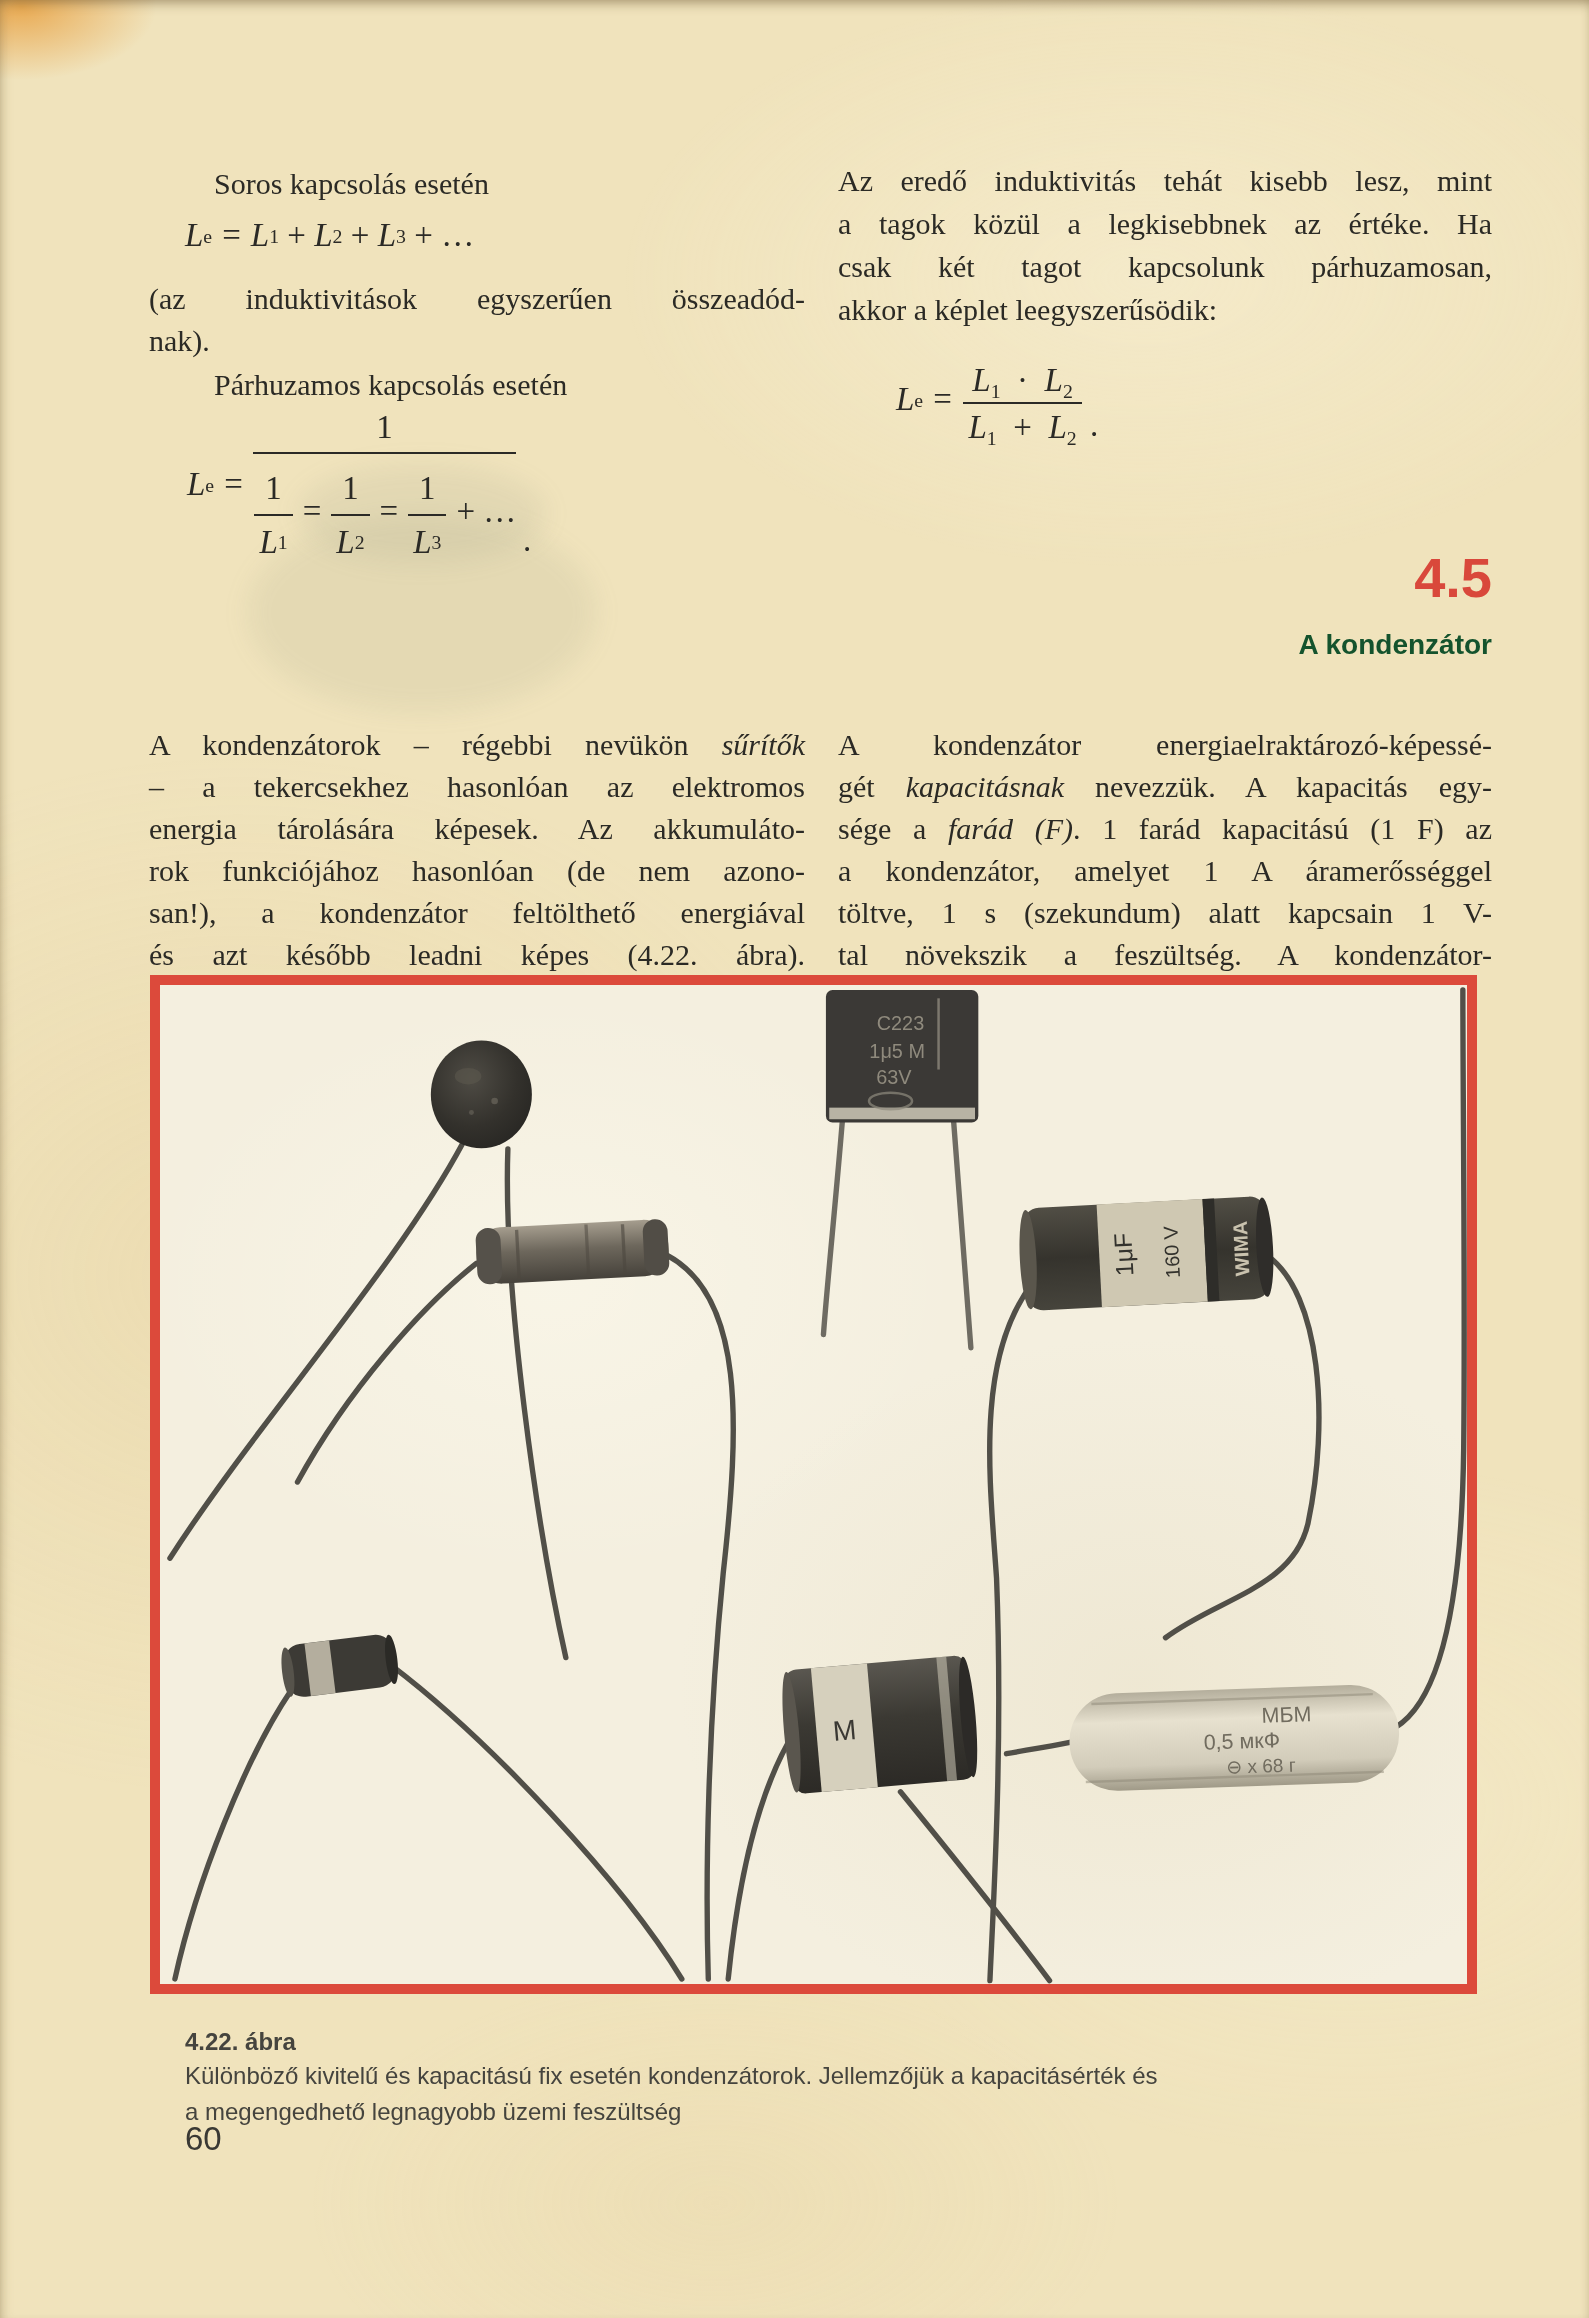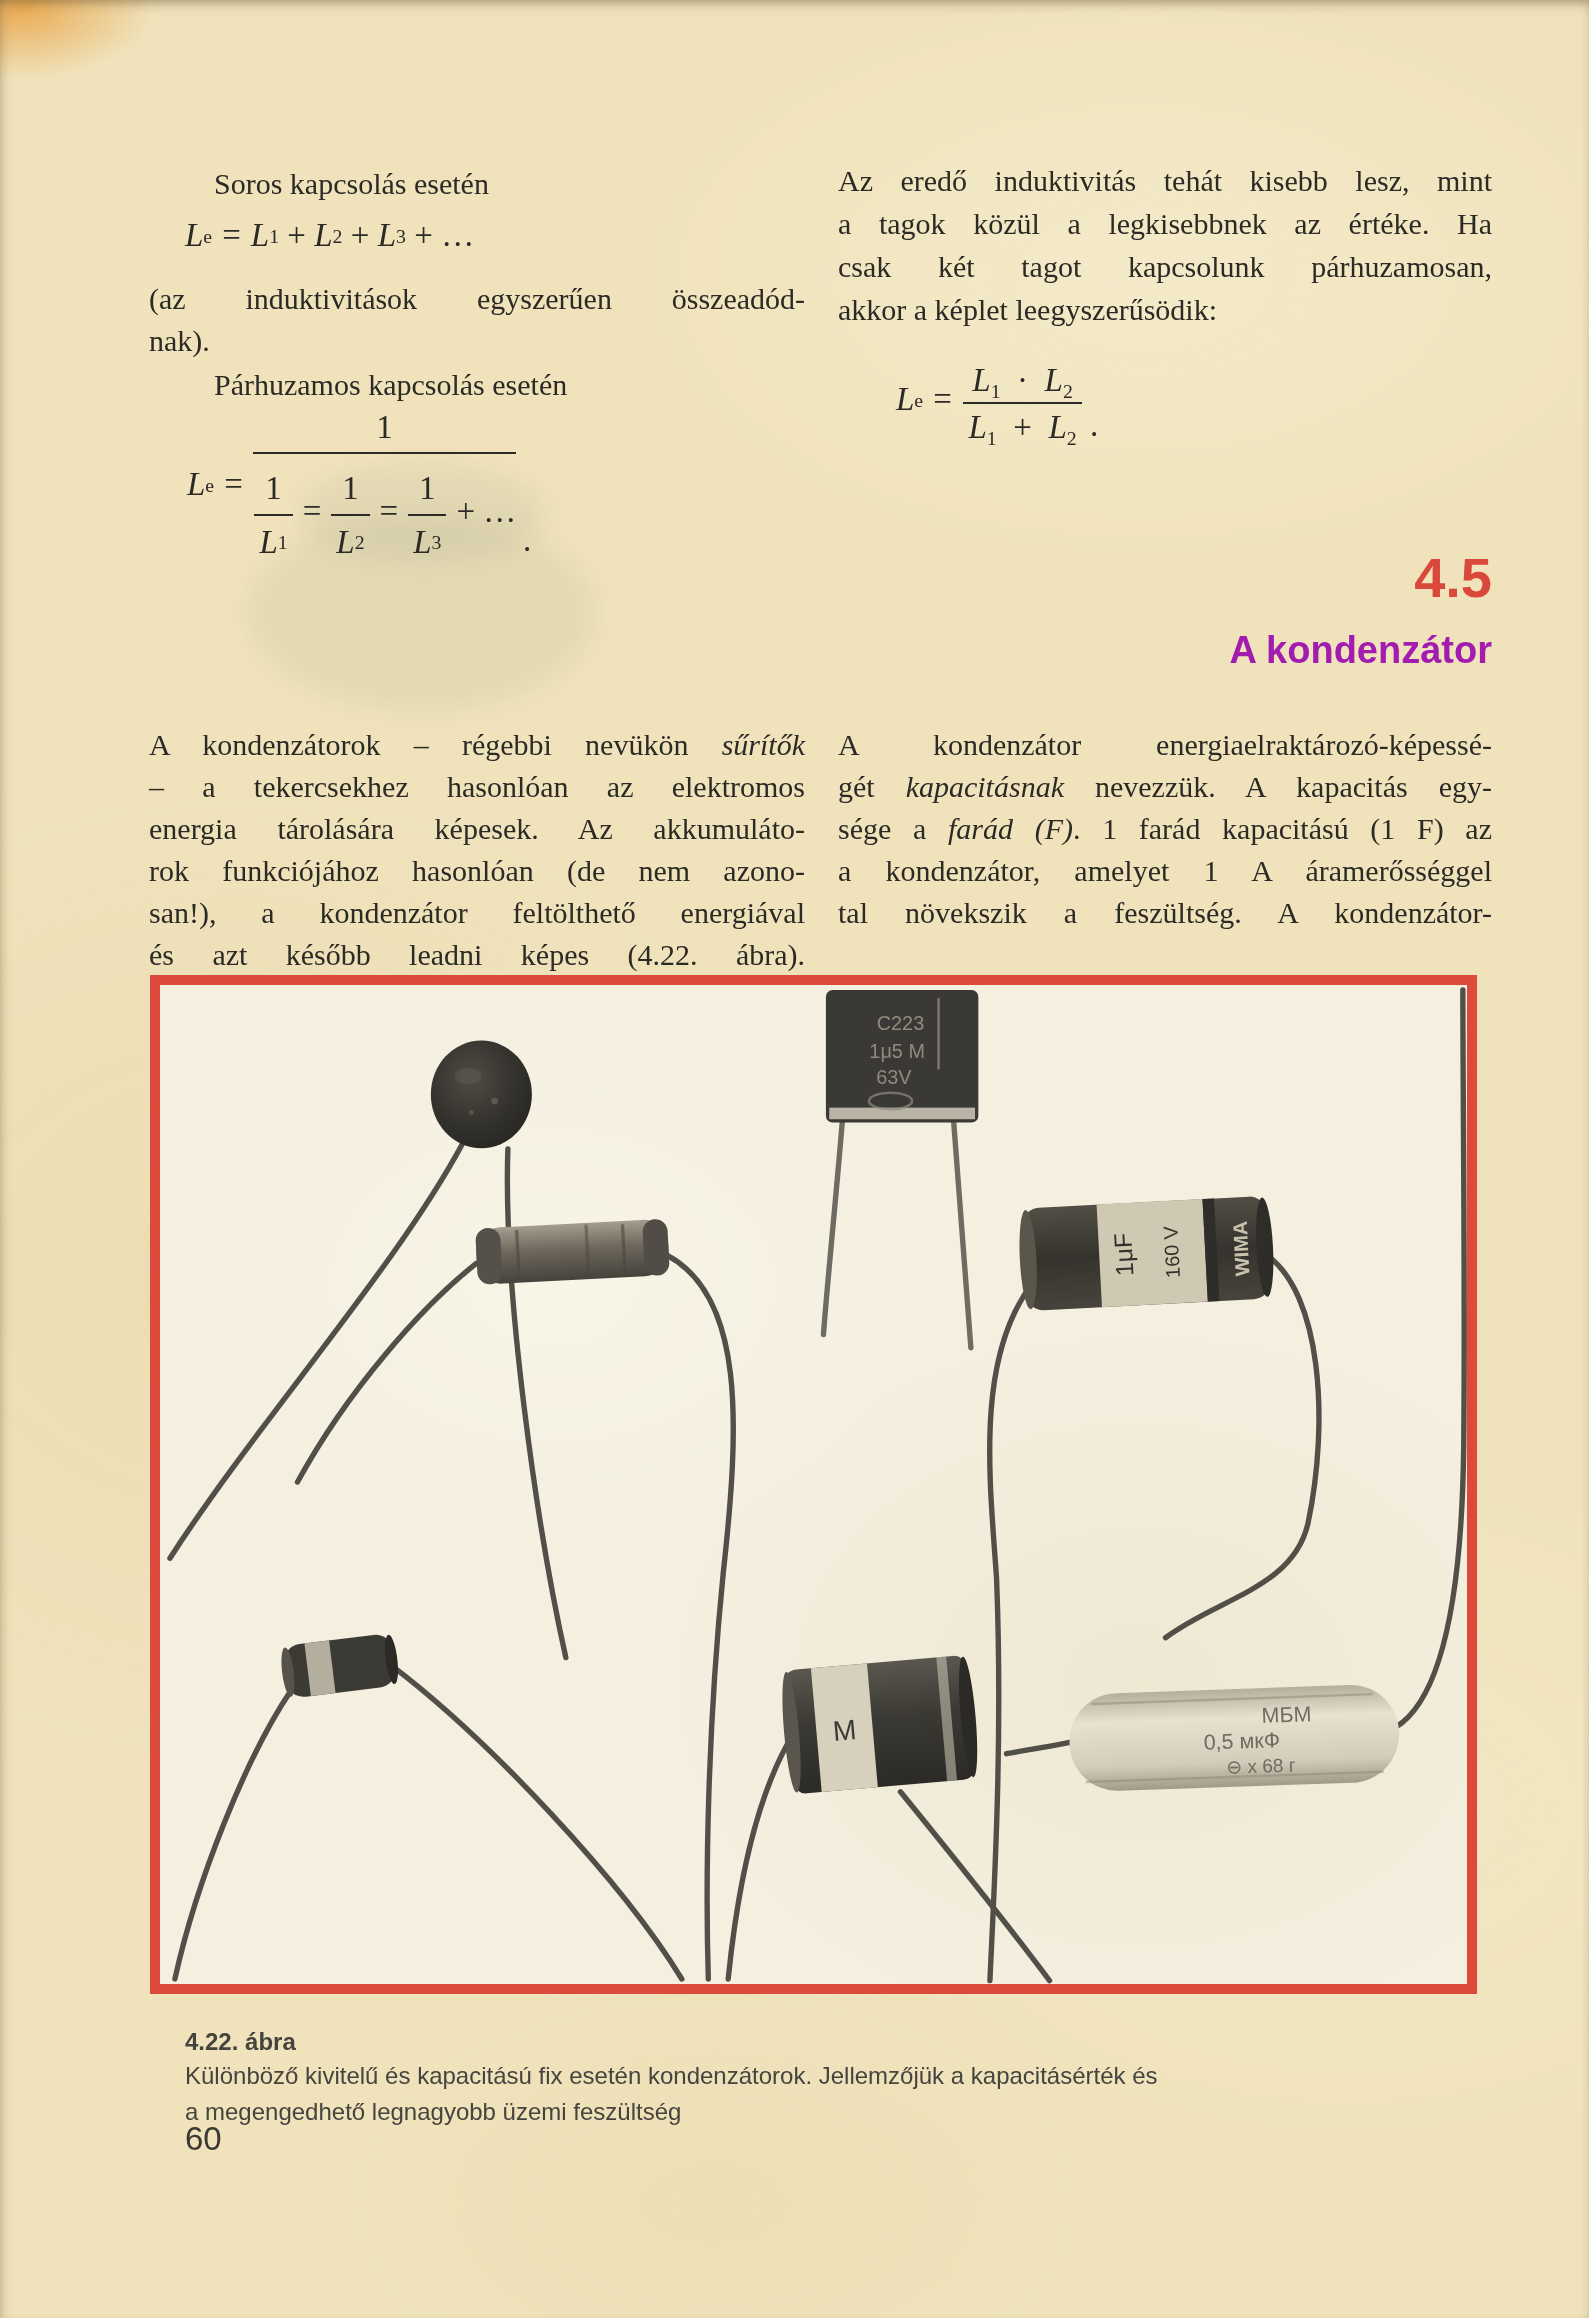--- a/index.html
+++ b/index.html
@@ -35,21 +35,21 @@
   .sfrac{display:inline-flex;flex-direction:column;align-items:center;margin:0 1.7px;}
   .sfrac .fn{padding:0 6.6px 5px;line-height:1;margin-top:8px;}
   .sfrac .fd{border-top:2.5px solid #2b2a26;padding:6.6px 5px 0;line-height:1;}
   .bigfrac{display:inline-flex;flex-direction:column;align-items:center;}
   .bigfrac .fn{padding:0 8.3px 8.3px;line-height:1;}
   .bigfrac .fd{border-top:2.5px solid #2b2a26;padding-top:10px;display:flex;align-items:center;line-height:1;}
   .enddot{align-self:flex-end;margin-left:6.6px;}
 
   
   .sec-num{position:absolute;font-family:"Liberation Sans",sans-serif;font-weight:bold;font-size:56px;color:#d9483b;white-space:nowrap;}
-  .sec-title{position:absolute;font-family:"Liberation Sans",sans-serif;font-weight:bold;font-size:38px;color:#a21caf;white-space:nowrap;}
+  .sec-title{position:absolute;font-family:"Liberation Sans",sans-serif;font-weight:bold;font-size:28px;color:#14532d;white-space:nowrap;}
 
   
   .photo{position:absolute;left:150px;top:975px;width:1307px;height:999px;
     border:10px solid #dc4a3b;background:#f4efdf;
     background-image:radial-gradient(ellipse 580px 414px at 30% 30%, rgba(255,253,242,.4), rgba(255,253,242,0) 70%),
                      radial-gradient(ellipse 662px 497px at 75% 70%, rgba(222,210,175,.25), rgba(222,210,175,0) 70%);}
   .photo svg{display:block;width:100%;height:100%;}
 
   
   .caption{position:absolute;left:185px;top:2025px;font-family:"Liberation Sans",sans-serif;color:#45443e;}
@@ -163,20 +163,21 @@
   <div class="jline">rok funkciójához hasonlóan (de nem azono-</div>
   <div class="jline">san!), a kondenzátor feltölthető energiával</div>
   <div class="jline">és azt később leadni képes (4.22. ábra).</div>
 </div>
 
 <div class="pblock" style="left:838px;top:724px;width:654px;">
   <div class="jline">A kondenzátor energiaelraktározó-képessé-</div>
   <div class="jline"><span>gét </span><span class="it">kapacitásnak</span><span> nevezzük. A kapacitás egy-</span></div>
   <div class="jline"><span>sége a </span><span class="it">farád (F)</span><span>. 1 farád kapacitású (1 F) az</span></div>
   <div class="jline">a kondenzátor, amelyet 1 A áramerősséggel</div>
+  <div class="jline">töltve, 1 s (szekundum) alatt kapcsain 1 V-</div>
   <div class="jline">tal növekszik a feszültség. A kondenzátor-</div>
 </div>
 
 <div class="photo">
   <svg viewBox="184 1190 1578 1206" xmlns="http://www.w3.org/2000/svg">
     <defs>
       <radialGradient id="gDisc" cx="40%" cy="35%" r="75%">
         <stop offset="0%" stop-color="#4f4c45"></stop>
           <stop offset="60%" stop-color="#33312c"></stop>
           <stop offset="100%" stop-color="#262522"></stop>

